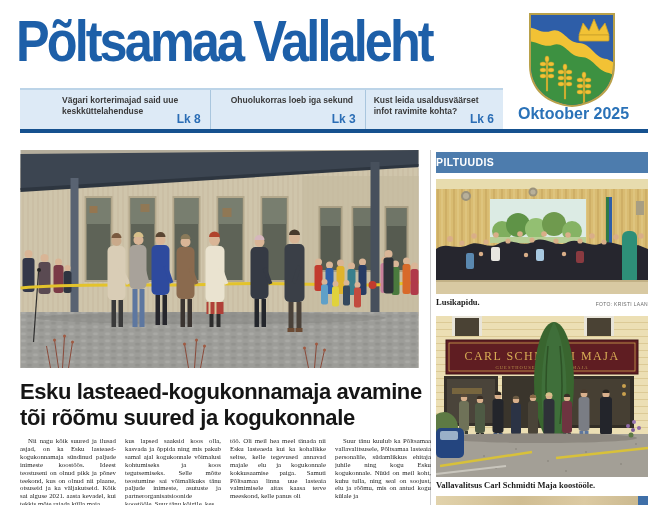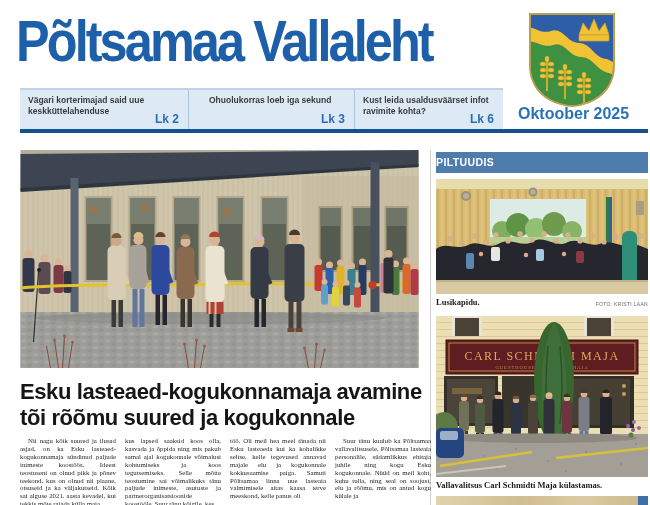--- a/index.html
+++ b/index.html
@@ -10,21 +10,21 @@
         color:#1d5fa8;letter-spacing:-3px;line-height:1;white-space:nowrap;
         transform:scale(0.97,1.12);transform-origin:left top;}
   .coa{position:absolute;left:527px;top:13px;width:90px;height:94px;}
   .issue-date{position:absolute;left:518px;top:105px;width:130px;text-align:left;
         font-size:16px;font-weight:bold;color:#2a72b8;}
   
   .teasers{position:absolute;left:20px;top:88px;width:483px;height:41px;background:#ddeaf6;
         border-top:2px solid #bcd4e8;display:flex;box-sizing:border-box;}
   .teaser{position:relative;box-sizing:border-box;padding:5px 8px 2px 8px;}
   .teaser + .teaser{border-left:1px solid #a9c6de;}
-  .t0{width:168px;} .t1{width:166px;padding-left:20px;} .t2{width:149px;}
+  .t0{width:168px;margin-left:34px;} .t1{width:166px;padding-left:20px;} .t2{width:149px;}
   .teaser-text{font-size:8.5px;font-weight:bold;color:#3a3a3a;line-height:1.3;}
   .teaser-page{position:absolute;right:9px;bottom:3px;font-size:12px;font-weight:bold;color:#2a6db5;}
   .main-rule{position:absolute;left:20px;top:129px;width:628px;height:4px;background:#15518f;}
   
   .main-photo{position:absolute;left:20px;top:150px;width:399px;height:218px;overflow:hidden;}
   .col-divider{position:absolute;left:430px;top:150px;width:1px;height:355px;background:#cfcfcf;}
   .headline{position:absolute;left:20px;top:379px;width:414px;font-size:22px;line-height:26px;
         font-weight:bold;color:#161616;letter-spacing:-0.4px;}
   .body-cols{position:absolute;left:20px;top:437px;width:411px;height:68px;display:flex;gap:9px;
         overflow:hidden;}
@@ -104,21 +104,21 @@
         </g>
       </g>
     </g>
   </svg>
 
   <div class="issue-date">Oktoober 2025</div>
 
   <div class="teasers">
     <div class="teaser t0">
       <div class="teaser-text">Vägari korterimajad said uue keskküttelahenduse</div>
-      <div class="teaser-page">Lk 2</div>
+      <div class="teaser-page">Lk 8</div>
     </div>
     <div class="teaser t1">
       <div class="teaser-text">Ohuolukorras loeb iga sekund</div>
       <div class="teaser-page">Lk 3</div>
     </div>
     <div class="teaser t2">
       <div class="teaser-text">Kust leida usaldusväärset infot ravimite kohta?</div>
       <div class="teaser-page">Lk 6</div>
     </div>
   </div>
@@ -567,20 +567,20 @@
       <circle cx="195" cy="119" r="2.5" fill="#5d7a44"></circle>
     </g>
 
     <path d="M4,150 L96,136" stroke="#d8c13a" stroke-width="2.5" fill="none"></path>
     <path d="M120,142 L212,132" stroke="#d8c13a" stroke-width="2.5" fill="none"></path>
     <path d="M0,158 L70,150" stroke="#c9c6bd" stroke-width="2" fill="none"></path>
   </svg>
   </div>
 
   <div class="sb-cap2">
-    <span class="cap-text">Vallavalitsus Carl Schmidti Maja külastamas.</span>
+    <span class="cap-text">Vallavalitsus Carl Schmidti Maja koostööle.</span>
   </div>
 
   <div class="sb-photo3">
     <div class="bluebit"></div>
   </div>
 
 </div>
 
 </body></html>

